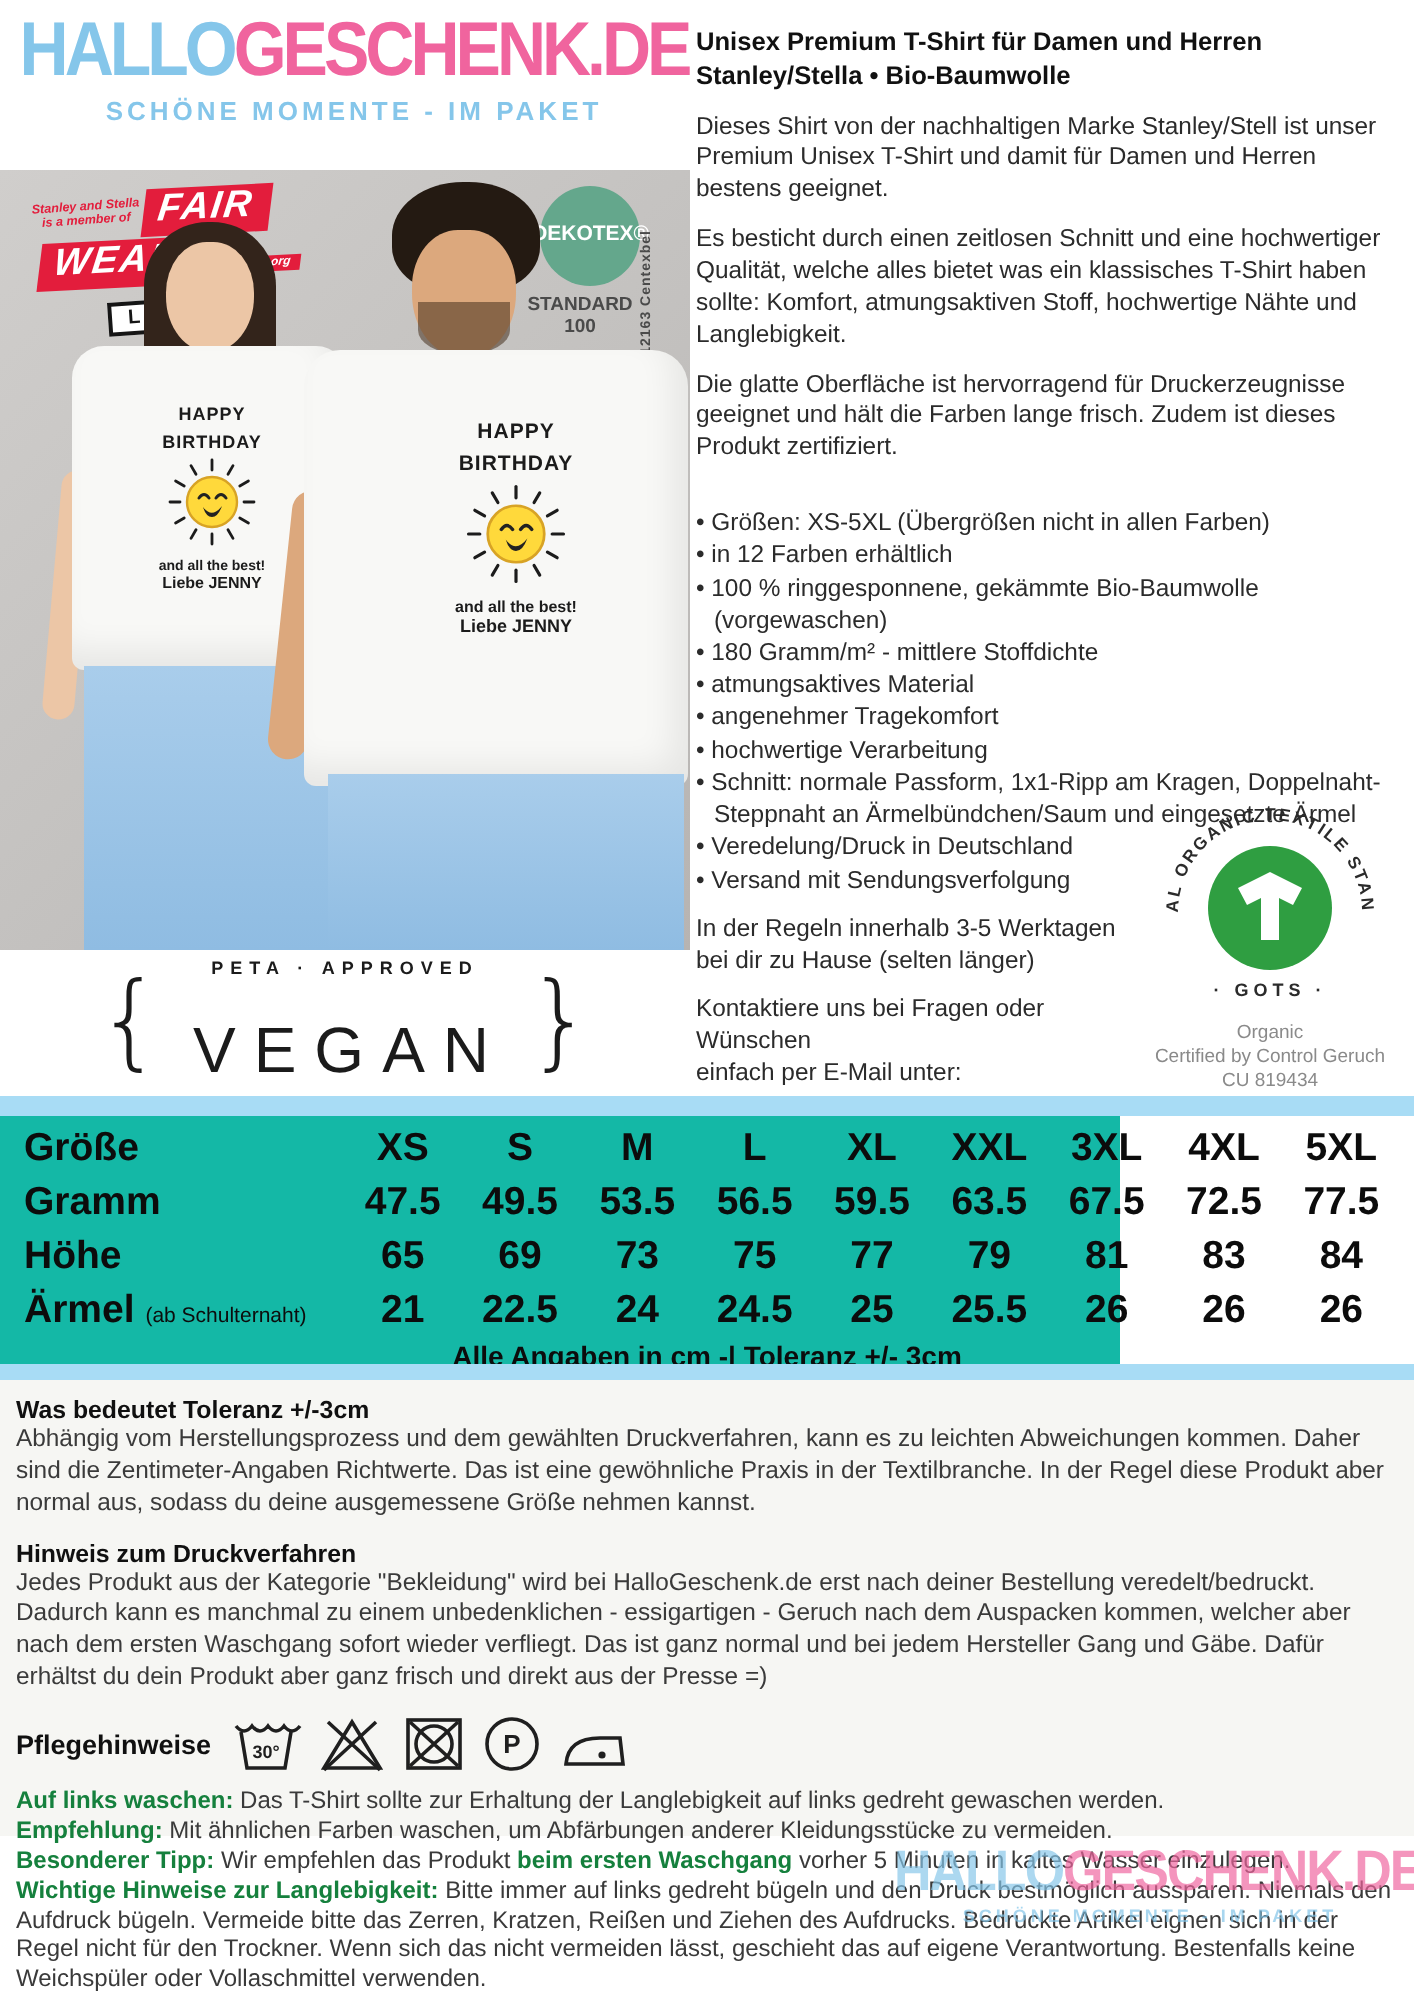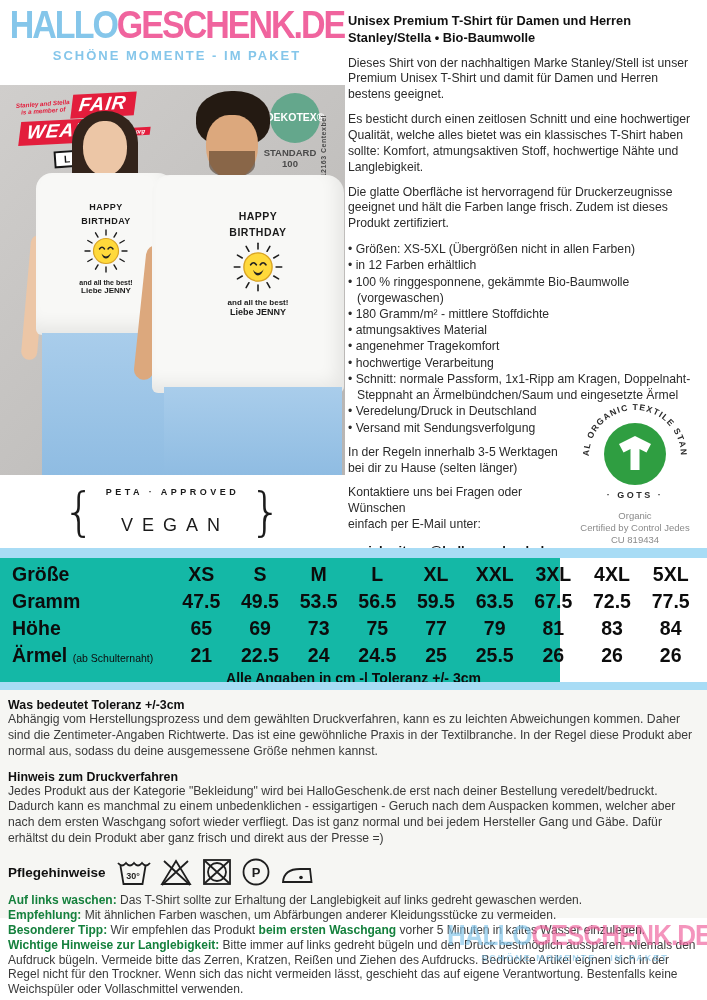--- a/index.html
+++ b/index.html
@@ -12,21 +12,21 @@
   .logo-block { position:absolute; left:6px; top:6px; width:342px; text-align:center; }
   .logo-main { font-size:34px; font-weight:800; letter-spacing:-2px; line-height:1.05; white-space:nowrap; transform:scaleY(1.12); transform-origin:top center; }
   .logo-blue { color:#85C6EA; }
   .logo-pink { color:#F0649E; }
   .logo-tag { margin-top:6px; font-size:13px; font-weight:800; letter-spacing:2px; color:#85C6EA; white-space:nowrap; }
 
   
   .right-col { position:absolute; left:348px; top:12px; width:356px; font-size:12.2px; line-height:1.3; color:#2b2b2b; }
   .prod-title { font-weight:bold; font-size:12.8px; line-height:1.35; color:#111; }
   .right-col p.para { margin-top:9px; }
-  .bullets { list-style:none; margin-top:9px; }
+  .bullets { list-style:none; margin-top:21px; }
   .bullets li { padding-left:9px; text-indent:-9px; line-height:1.33; }
   .pre { white-space:pre-line; }
   .narrow { width:230px; }
   .email { font-weight:bold; font-size:13px; color:#111; margin-top:10px; }
 
   
   .gots { position:absolute; left:565px; top:394px; width:140px; text-align:center; }
   .gots-caption { font-size:9.5px; line-height:1.25; color:#8a8a8a; margin-top:-6px; }
 
   
@@ -80,21 +80,21 @@
   .print .p4 { font-size:8px; }
   .m-print .p3 { font-size:8px; }
   .m-print .p4 { font-size:9px; }
 
   
   .vegan-strip { position:absolute; left:0; top:475px; width:345px; height:73px; background:#fff; display:flex; align-items:center; justify-content:center; }
   .vegan-logo { display:flex; align-items:center; color:#1b1b1b; }
   .brace { font-size:52px; font-weight:300; line-height:.9; font-family:"DejaVu Sans", sans-serif; }
   .vegan-mid { margin:0 10px; text-align:center; }
   .vegan-top { font-size:9px; font-weight:800; letter-spacing:3.5px; }
-  .vegan-word { font-size:18px; letter-spacing:9px; font-weight:400; margin-top:18px; text-indent:5px; }
+  .vegan-word { font-size:32px; letter-spacing:9px; font-weight:400; margin-top:18px; text-indent:5px; }
 
   
   .band { position:absolute; left:0; width:707px; background:#A8DCF5; }
   .b1 { top:548px; height:10px; }
   .b2 { top:682px; height:8px; }
 
   
   .table-wrap { position:absolute; left:0; top:558px; width:560px; height:124px; background:#14b8a6; padding-top:3px; }
   .size-grid { display:grid; grid-template-columns:172px repeat(9,1fr); width:700px; }
   .size-grid > div { height:27px; line-height:27px; font-weight:800; font-size:19.5px; color:#0c0c0c; text-align:center; white-space:nowrap; }
@@ -163,21 +163,21 @@
         </defs>
       <text font-size="8.6" font-weight="bold" fill="#2b2b2b" letter-spacing="1.2">
         <textPath href="#gotsArc" startOffset="50%" text-anchor="middle">GLOBAL ORGANIC TEXTILE STANDARD</textPath>
       </text>
       <circle cx="66" cy="60" r="31" fill="#2f9e41"></circle>
       <path d="M66,42 l-16,8 4.5,8.5 7,-3.5 v21 h9 v-21 l7,3.5 4.5,-8.5 z" fill="#ffffff"></path>
       <text x="66" y="104" text-anchor="middle" font-size="9" font-weight="bold" fill="#2b2b2b" letter-spacing="2.5">· GOTS ·</text>
     </svg>
     <div class="gots-caption">
       <div>Organic</div>
-      <div>Certified by Control Jedes</div>
+      <div>Certified by Control Geruch</div>
       <div>CU 819434</div>
     </div>
   </div>
 
   <div class="photo">
 
     <div class="fairwear">
       <div class="fw-member">Stanley and Stella is a member of</div>
       <div class="fw-block fw-fair">FAIR</div>
       <div class="fw-block fw-wear">WEAR</div>

